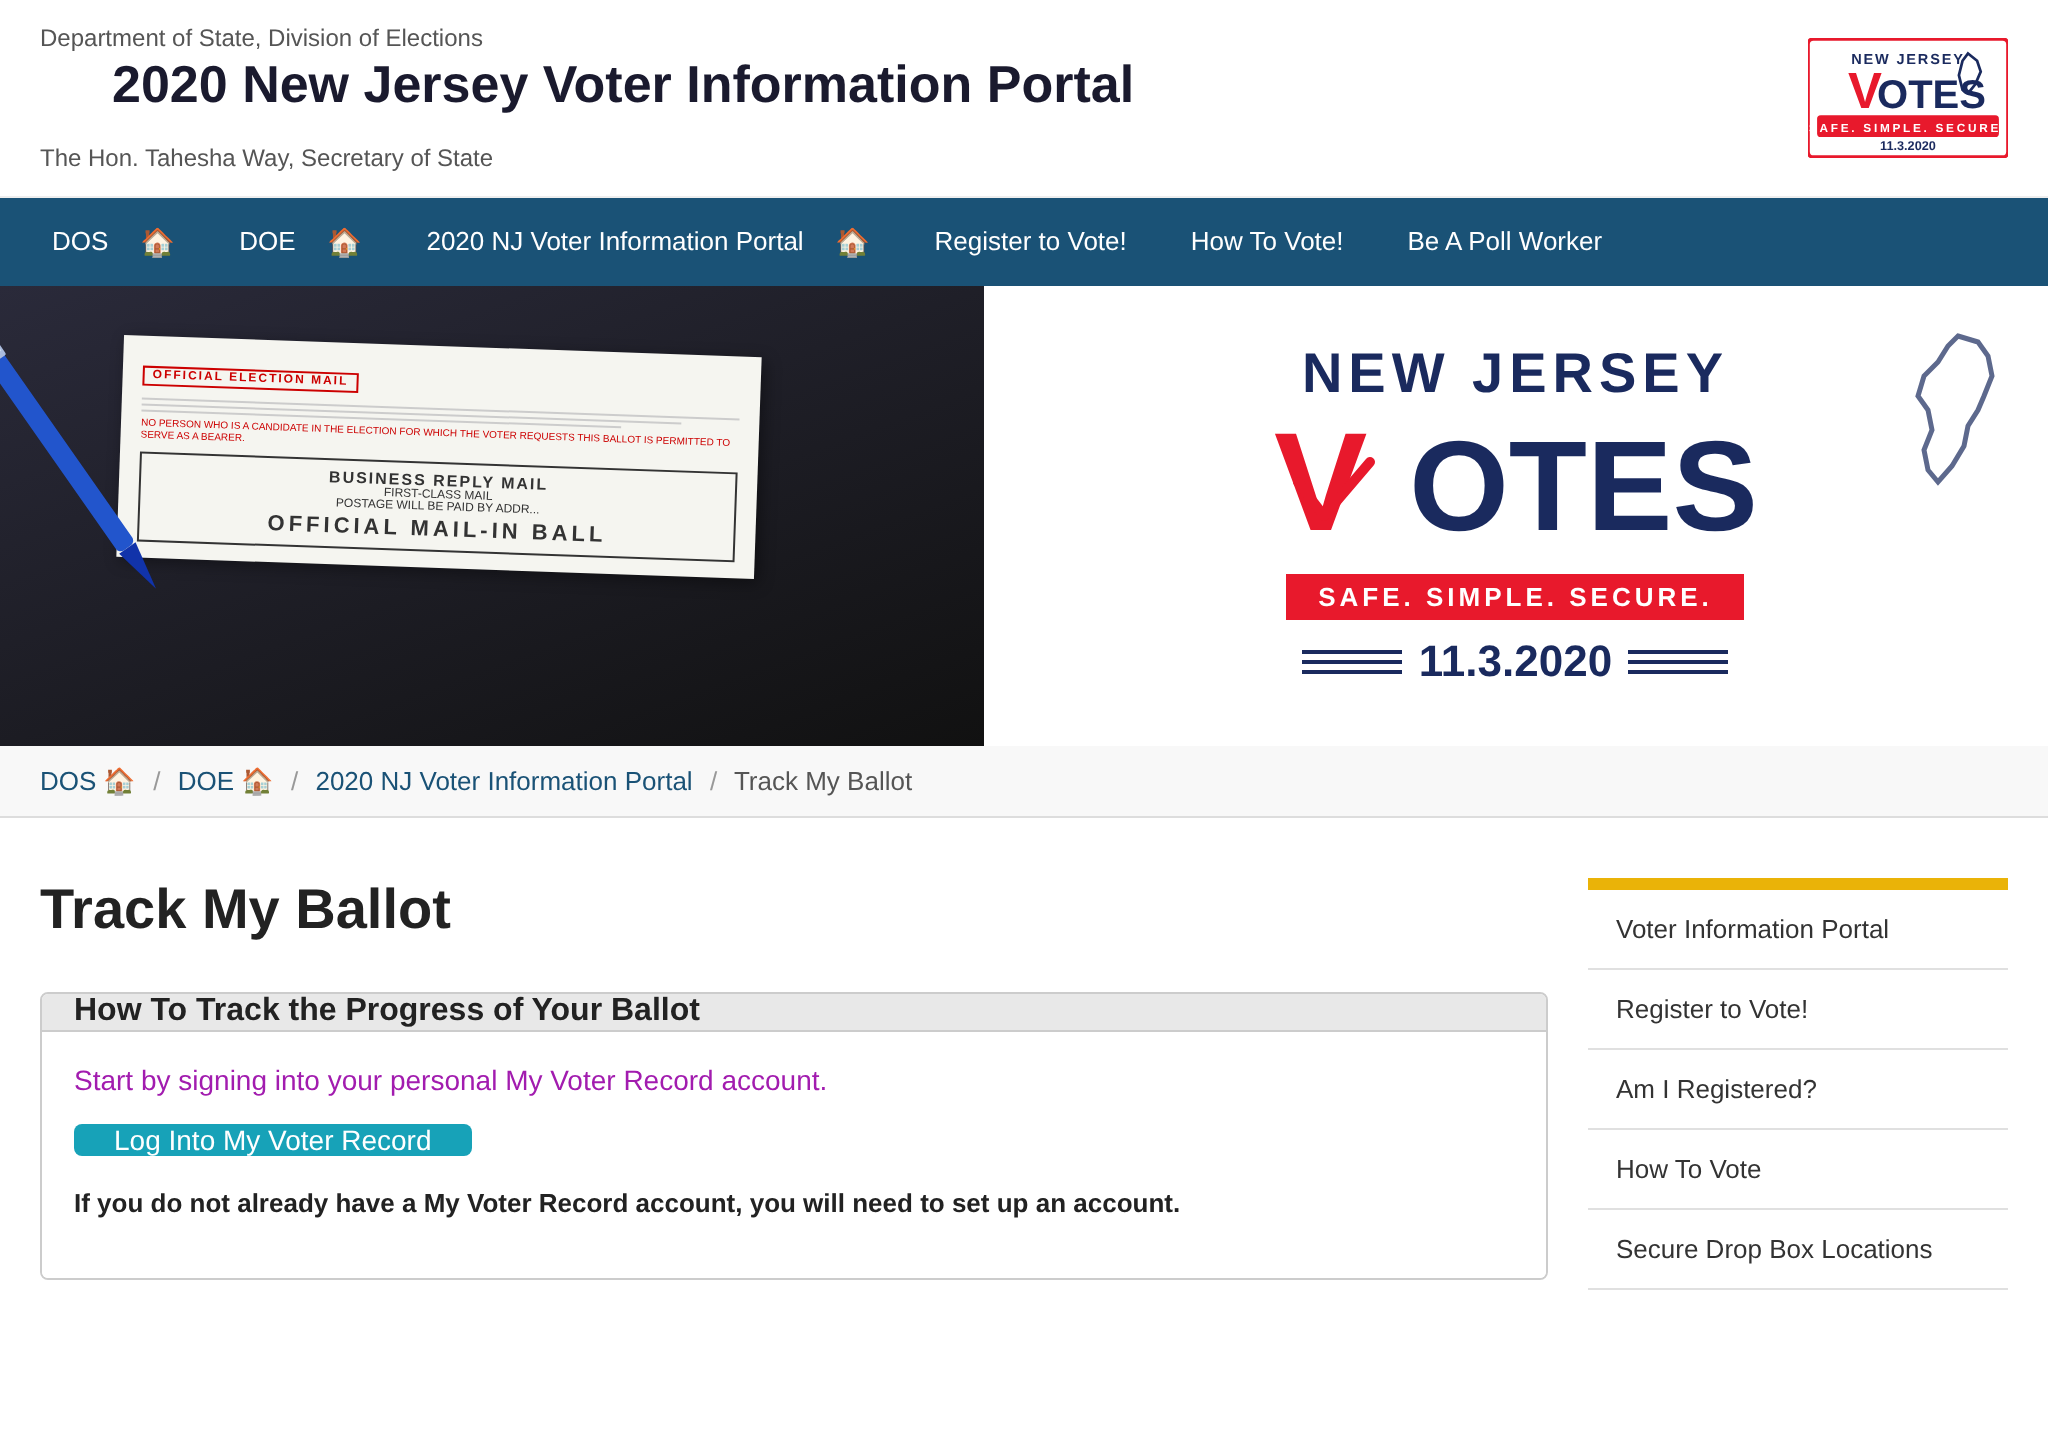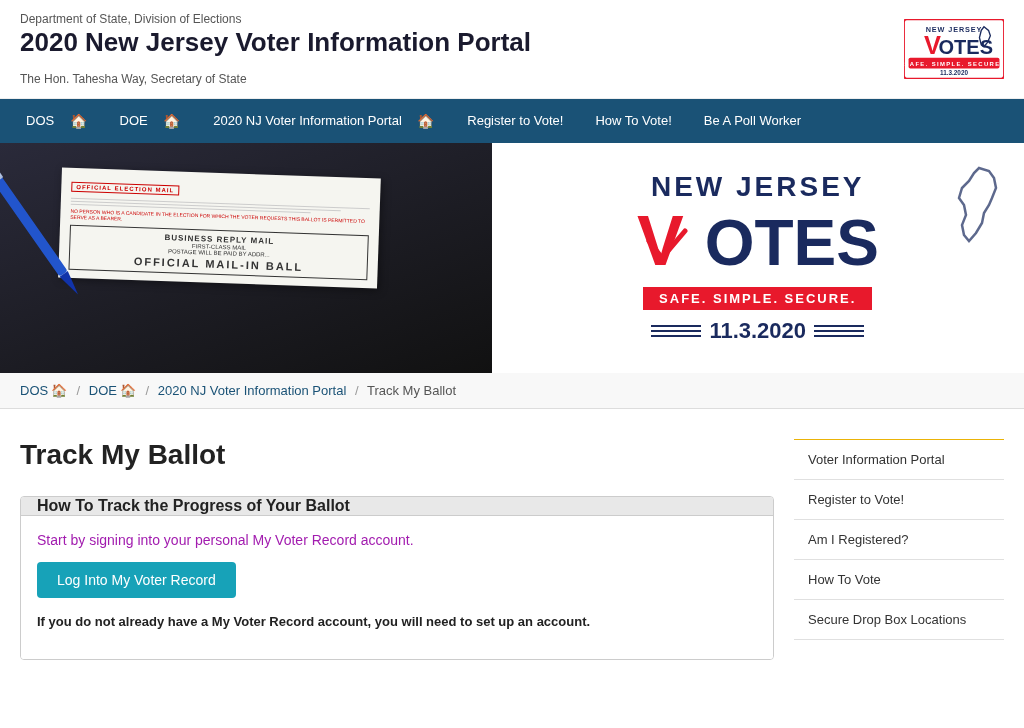--- a/index.html
+++ b/index.html
@@ -18,20 +18,21 @@
     .header-agency {
       font-size: 12px;
       color: #555;
       margin-bottom: 2px;
     }
     .header-title {
       font-size: 26px;
       font-weight: bold;
       color: #1a1a2e;
       line-height: 1.1;
+      margin-left: 36px;
     }
     .header-subtitle {
       font-size: 12px;
       color: #555;
       margin-top: 15px;
     }
     .header-logo {
       display: flex;
       align-items: center;
     }
@@ -200,21 +201,21 @@
     }
     .track-card-body p {
       font-size: 14px;
       color: #a21caf;
       margin-bottom: 14px;
     }
     .btn-login {
       background: #17a2b8;
       color: #fff;
       border: none;
-      padding: 10px 20px;
+      padding: 0 20px;
       font-size: 14px;
       border-radius: 4px;
       cursor: pointer;
       display: inline-block;
       margin-bottom: 16px;
     }
     .track-card-body .note {
       font-size: 13px;
       font-weight: bold;
       color: #222;
@@ -227,21 +228,21 @@
     }
     .sidebar-item {
       padding: 12px 14px;
       border-bottom: 1px solid #e0e0e0;
       font-size: 13px;
       color: #333;
       cursor: pointer;
       background: #fff;
     }
     .sidebar-item:first-child {
-      border-top: 1px solid #eab308;
+      border-top: 6px solid #eab308;
     }
   </style>
 </head>
 <body>
 
 <header class="site-header">
   <div class="header-left">
     <div class="header-agency">Department of State, Division of Elections</div>
     <div class="header-title">2020 New Jersey Voter Information Portal</div>
     <div class="header-subtitle">The Hon. Tahesha Way, Secretary of State</div>

